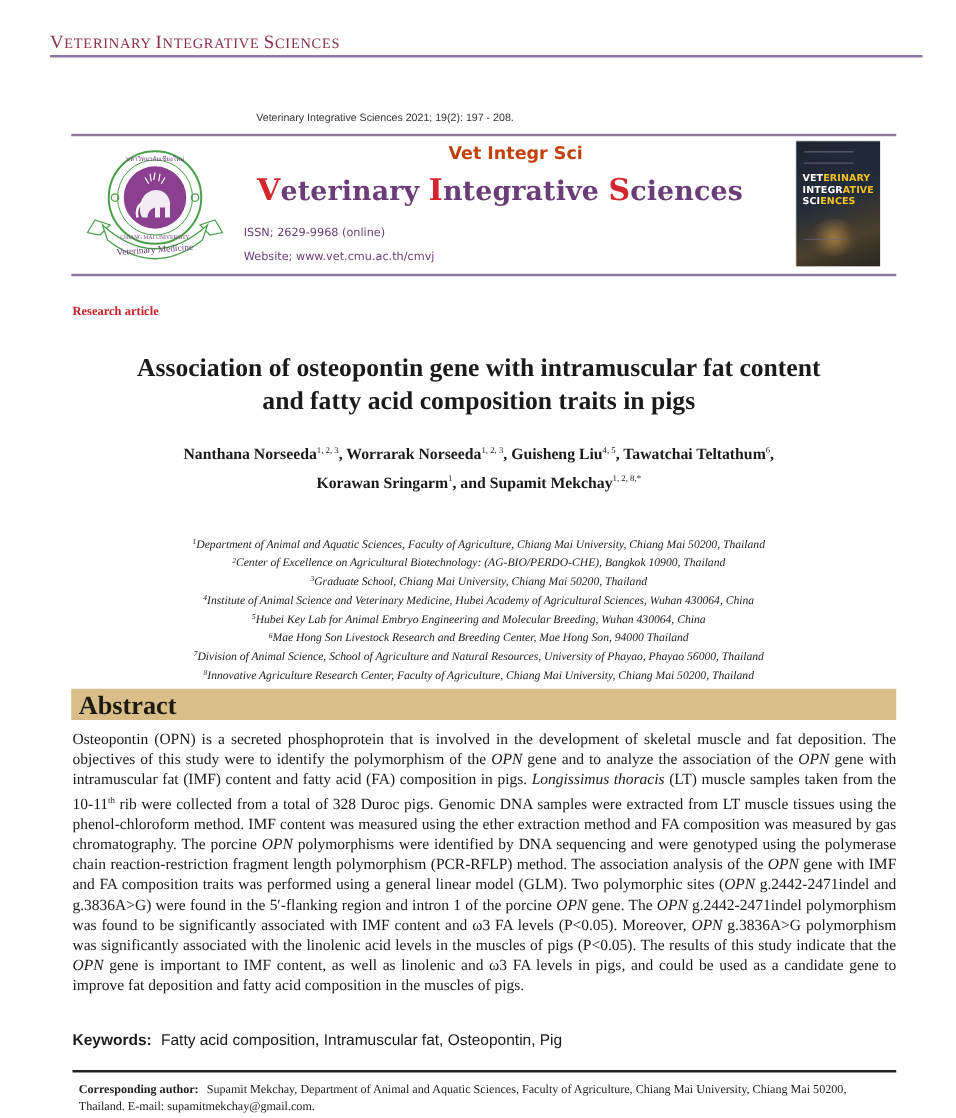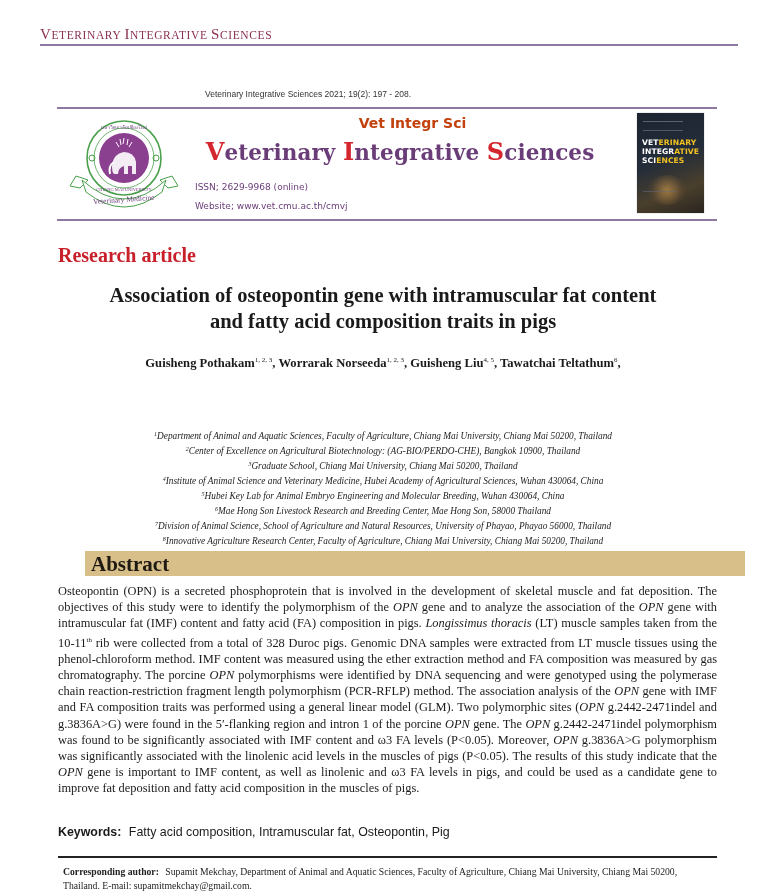--- a/index.html
+++ b/index.html
@@ -52,40 +52,40 @@
     .issn, .website {
       position: absolute; left: 195px; width: 425px; text-align: left;
       font-family: "DejaVu Sans", sans-serif; font-size: 9px; color: #6b3d78;
     }
     .issn { top: 182px; }
     .website { top: 201px; }
 
     
     .article-type {
       position: absolute; left: 58px; top: 244px;
-      font-family: "Liberation Serif", serif; font-weight: bold; font-size: 20px; color: #c8202a;
+      font-family: "Liberation Serif", serif; font-weight: bold; font-size: 10px; color: #c8202a;
     }
     .article-title {
       position: absolute; left: 58px; width: 650px; top: 282px; text-align: center;
       font-family: "Liberation Serif", serif; font-weight: bold; font-size: 20.5px; line-height: 26px; color: #1a1a1a;
     }
     .authors {
       position: absolute; left: 58px; width: 650px; top: 350px; text-align: center;
       font-family: "Liberation Serif", serif; font-weight: bold; font-size: 12.6px; line-height: 20px; color: #1a1a1a;
     }
     .authors sup { font-size: 7px; font-weight: normal; vertical-align: 5px; }
     .affils {
       position: absolute; left: 58px; width: 650px; top: 428px; text-align: center;
       font-family: "Liberation Serif", serif; font-style: italic; font-size: 9.3px; line-height: 13px; color: #222;
     }
     .affils sup { font-size: 6px; vertical-align: 3px; }
 
     
     .abstract-banner {
-      position: absolute; left: 57px; top: 551px; width: 660px; height: 25px; background: #d8bf8a; margin-left: 28px;
+      position: absolute; left: 57px; top: 551px; width: 660px; height: 25px; background: #d8bf8a;
     }
     .abstract-banner span {
       position: absolute; left: 6px; top: 1px;
       font-family: "Liberation Serif", serif; font-weight: bold; font-size: 21px; color: #1e1a12;
     }
     .abstract-body {
       position: absolute; left: 58px; width: 659px; top: 583px;
       font-family: "Liberation Serif", serif; font-size: 12.4px; line-height: 16.2px; color: #1a1a1a;
       text-align: justify;
     }
@@ -159,31 +159,34 @@
 
 <div class="article-type">Research article</div>
 
 <div class="article-title">
   <div>Association of osteopontin gene with intramuscular fat content</div>
   <div>and fatty acid composition traits in pigs</div>
 </div>
 
 <div class="authors">
   <div>
-    <span><span>Guisheng Pothakam</span><sup>1, 2, 3</sup></span><span>, </span><span><span>Worrarak Norseeda</span><sup>1, 2, 3</sup></span><span>, </span><span><span>Guisheng Liu</span><sup>4, 5</sup></span><span>, </span><span><span>Tawatchai Teltathum</span><sup>6</sup></span><span>,</span>
+    <span><span>Nanthana Norseeda</span><sup>1, 2, 3</sup></span><span>, </span><span><span>Worrarak Norseeda</span><sup>1, 2, 3</sup></span><span>, </span><span><span>Guisheng Liu</span><sup>4, 5</sup></span><span>, </span><span><span>Tawatchai Teltathum</span><sup>6</sup></span><span>,</span>
+  </div>
+  <div>
+    <span><span>Korawan Sringarm</span><sup>1</sup></span><span>, and </span><span><span>Supamit Mekchay</span><sup>1, 2, 8,*</sup></span>
   </div>
 </div>
 
 <div class="affils">
   <div><sup>1</sup><span>Department of Animal and Aquatic Sciences, Faculty of Agriculture, Chiang Mai University, Chiang Mai 50200, Thailand</span></div>
   <div><sup>2</sup><span>Center of Excellence on Agricultural Biotechnology: (AG-BIO/PERDO-CHE), Bangkok 10900, Thailand</span></div>
   <div><sup>3</sup><span>Graduate School, Chiang Mai University, Chiang Mai 50200, Thailand</span></div>
   <div><sup>4</sup><span>Institute of Animal Science and Veterinary Medicine, Hubei Academy of Agricultural Sciences, Wuhan 430064, China</span></div>
   <div><sup>5</sup><span>Hubei Key Lab for Animal Embryo Engineering and Molecular Breeding, Wuhan 430064, China</span></div>
-  <div><sup>6</sup><span>Mae Hong Son Livestock Research and Breeding Center, Mae Hong Son, 58000 Thailand</span></div>
+  <div><sup>6</sup><span>Mae Hong Son Livestock Research and Breeding Center, Mae Hong Son, 94000 Thailand</span></div>
   <div><sup>7</sup><span>Division of Animal Science, School of Agriculture and Natural Resources, University of Phayao, Phayao 56000, Thailand</span></div>
   <div><sup>8</sup><span>Innovative Agriculture Research Center, Faculty of Agriculture, Chiang Mai University, Chiang Mai 50200, Thailand</span></div>
 </div>
 
 <div class="abstract-banner">
   <span>Abstract</span>
 </div>
 
 <div class="abstract-body" id="abstract-body"><span>Osteopontin (OPN) is a secreted phosphoprotein that is involved in the development of skeletal muscle and fat deposition. The objectives of this study were to identify the polymorphism of the </span><i>OPN</i><span> gene and to analyze the association of the </span><i>OPN</i><span> gene with intramuscular fat (IMF) content and fatty acid (FA) composition in pigs. </span><i>Longissimus thoracis</i><span> (LT) muscle samples taken from the 10-11</span><sup>th</sup><span> rib were collected from a total of 328 Duroc pigs. Genomic DNA samples were extracted from LT muscle tissues using the phenol-chloroform method. IMF content was measured using the ether extraction method and FA composition was measured by gas chromatography. The porcine </span><i>OPN</i><span> polymorphisms were identified by DNA sequencing and were genotyped using the polymerase chain reaction-restriction fragment length polymorphism (PCR-RFLP) method. The association analysis of the </span><i>OPN</i><span> gene with IMF and FA composition traits was performed using a general linear model (GLM). Two polymorphic sites (</span><i>OPN</i><span> g.2442-2471indel and g.3836A&gt;G) were found in the 5′-flanking region and intron 1 of the porcine </span><i>OPN</i><span> gene. The </span><i>OPN</i><span> g.2442-2471indel polymorphism was found to be significantly associated with IMF content and ω3 FA levels (P&lt;0.05). Moreover, </span><i>OPN</i><span> g.3836A&gt;G polymorphism was significantly associated with the linolenic acid levels in the muscles of pigs (P&lt;0.05). The results of this study indicate that the </span><i>OPN</i><span> gene is important to IMF content, as well as linolenic and ω3 FA levels in pigs, and could be used as a candidate gene to improve fat deposition and fatty acid composition in the muscles of pigs.</span></div>
 

